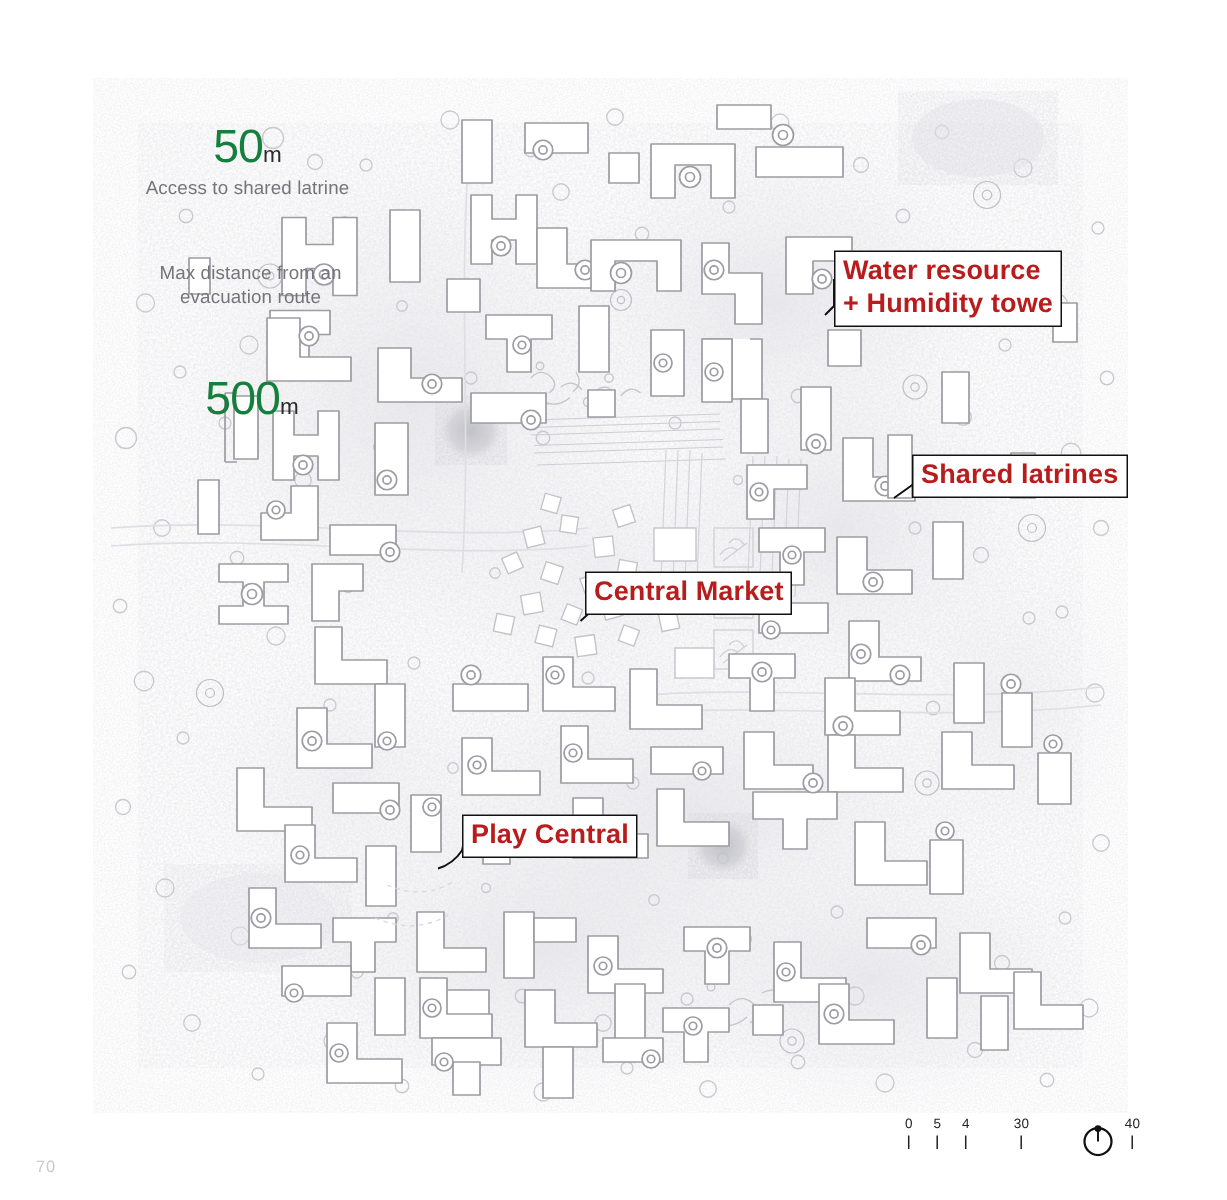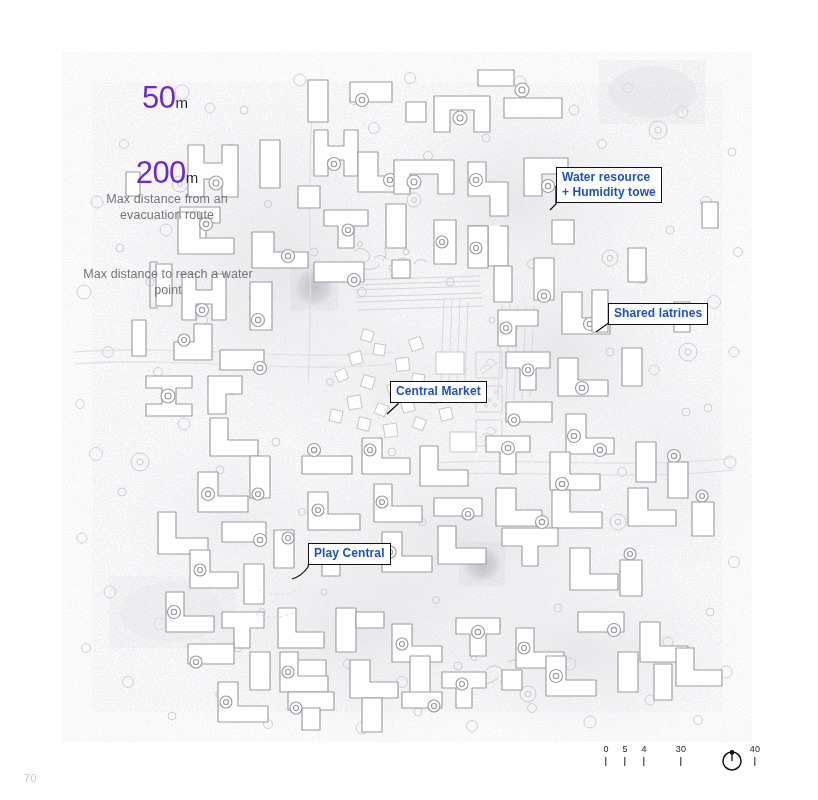--- a/index.html
+++ b/index.html
@@ -48,21 +48,21 @@
     width: 190px;
   }
   .legend-block {
     text-align: center;
     margin-bottom: 26px;
   }
   .legend-value {
     font-family: "Liberation Sans", sans-serif;
     font-size: 31px;
     font-weight: 400;
-    color: #6d28d9;
+    color: #15803d;
     letter-spacing: -0.6px;
     line-height: 1.05;
     display: inline-block;
   }
   .legend-unit {
     font-size: 15px;
     font-weight: 400;
     color: #2a2a2a;
     letter-spacing: 0;
   }
@@ -78,23 +78,23 @@
   #legend-block-1 { margin-bottom: 44px; margin-left: 4px; }
   #legend-block-2 { margin-left: 6px; }
 
   
   .callout {
     position: absolute;
     background: #ffffff;
     border: 1.3px solid #111111;
     padding: 2px 5px 3px 5px;
     font-family: "Liberation Sans", sans-serif;
-    font-size: 12px;
+    font-size: 18px;
     font-weight: bold;
-    color: #1d4ed8;
+    color: #b91c1c;
     line-height: 1.22;
     white-space: pre;
     letter-spacing: 0.1px;
     z-index: 20;
   }
   .callout-leader {
     position: absolute;
     z-index: 19;
     overflow: visible;
   }
@@ -759,33 +759,33 @@
       </g>
     </svg>
   </div>
 
   <div id="legend">
 
     <div class="legend-block" id="legend-block-0">
       <div>
         <span class="legend-value">50</span><span class="legend-unit">m</span>
       </div>
+      <div class="legend-desc">Access to shared
+latrine</div>
     </div>
 
     <div class="legend-block" id="legend-block-1">
-      <div>
-        <span class="legend-value">200</span><span class="legend-unit">m</span>
-      </div>
       <div class="legend-desc">Max distance from an
 evacuation route</div>
     </div>
 
     <div class="legend-block" id="legend-block-2">
-      <div class="legend-desc">Max distance to
-reach a water point</div>
+      <div>
+        <span class="legend-value">500</span><span class="legend-unit">m</span>
+      </div>
     </div>
   </div>
 
   <svg class="callout-leader" style="left:548px; top:186px; width:40px; height:26px;">
     <path d="M8 0 L8 18 L2 24" stroke="#111111" stroke-width="1.3" fill="none"></path>
   </svg>
   <div class="callout" id="callout-water">Water resource
 + Humidity towe</div>
 
   <svg class="callout-leader" style="left:594px; top:310px; width:30px; height:26px;">

